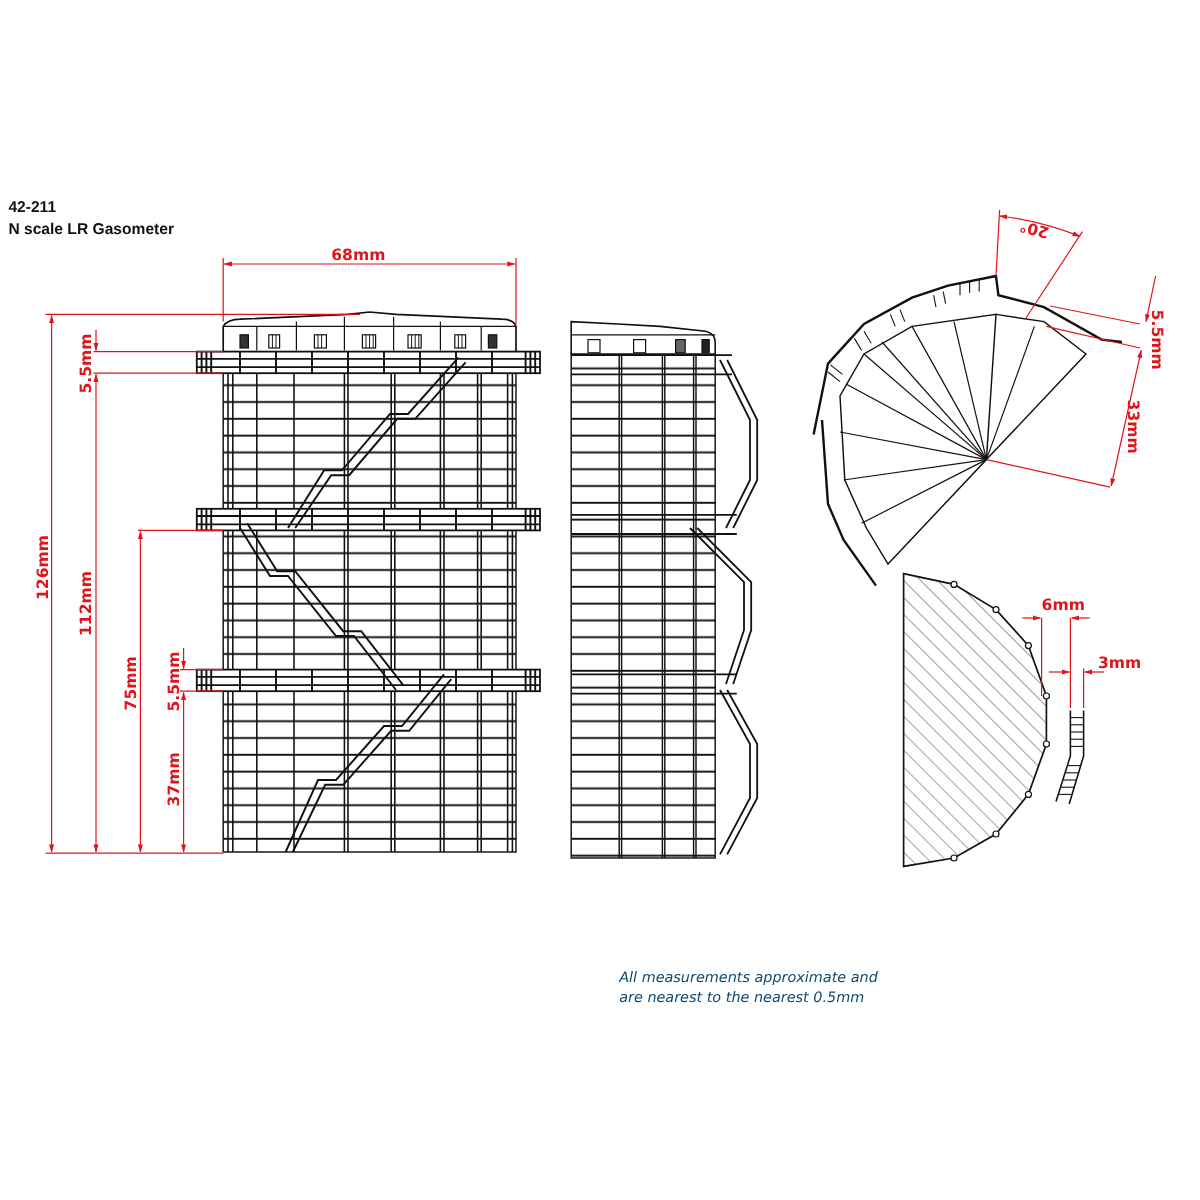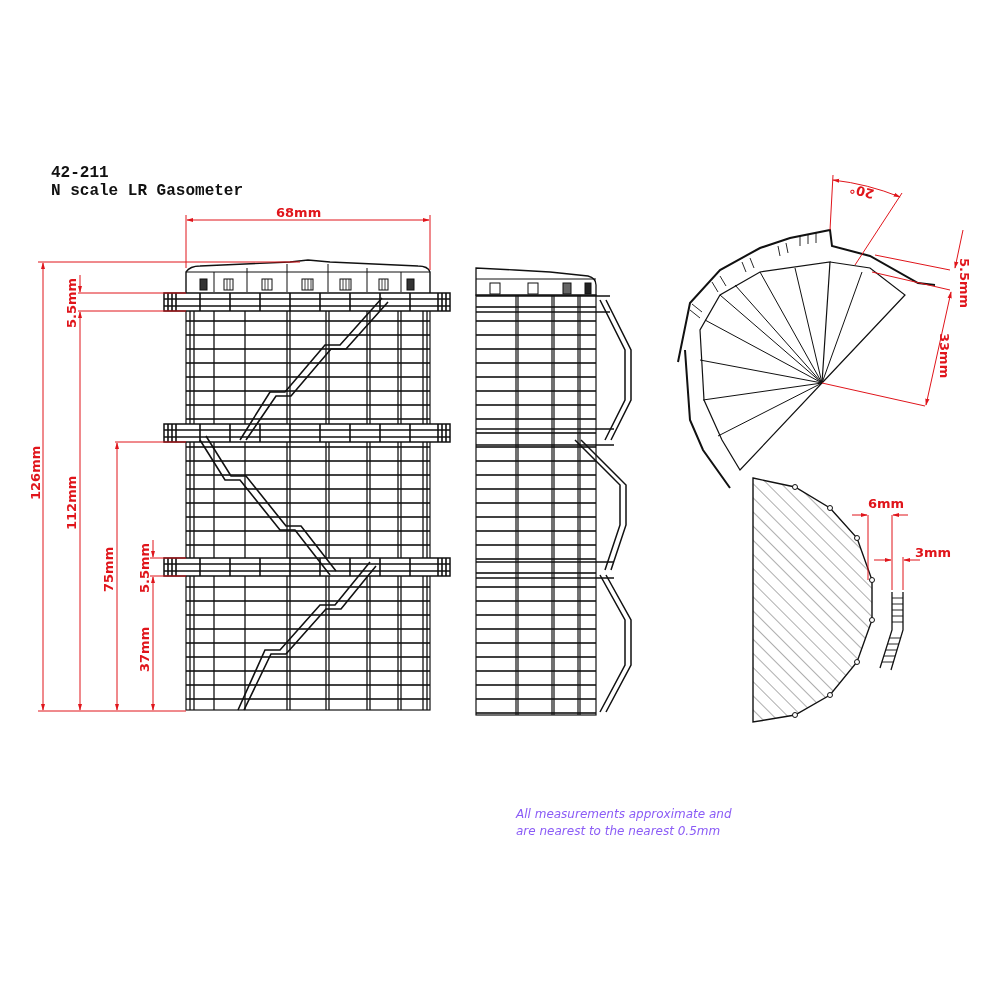--- a/index.html
+++ b/index.html
@@ -1,22 +1,22 @@
 <!DOCTYPE html>
 <html><head>
 <meta charset="utf-8">
 <style>
   html, body { margin: 0; padding: 0; background: #ffffff; }
   body { width: 1000px; height: 1000px; position: relative; overflow: hidden;
          font-family: "DejaVu Sans", sans-serif; }
   .title-block { position: absolute; left: 7px; top: 164px; }
-  .title-line { font-family: Liberation Mono, monospace; font-weight: bold; font-size: 16px;
-                color: #111; line-height: 18px; white-space: nowrap; margin-left: 44px; }
+  .title-line { font-family: Liberation Sans, sans-serif; font-weight: bold; font-size: 13px;
+                color: #111; line-height: 18px; white-space: nowrap; }
   .note { position: absolute; left: 516px; top: 806px; font-family: "DejaVu Sans", sans-serif;
-          font-style: italic; font-size: 12px; color: #8b5cf6; line-height: 17px; }
+          font-style: italic; font-size: 12px; color: #0c4a6e; line-height: 17px; }
   svg { position: absolute; left: 0; top: 0; }
   .dim-text { font-family: "DejaVu Sans", sans-serif; font-weight: bold; fill: #e0151b; font-size: 13px; }
 </style>
 </head>
 <body>
 
 <div class="title-block">
   <div class="title-line">42-211</div>
   <div class="title-line">N scale LR Gasometer</div>
 </div>

